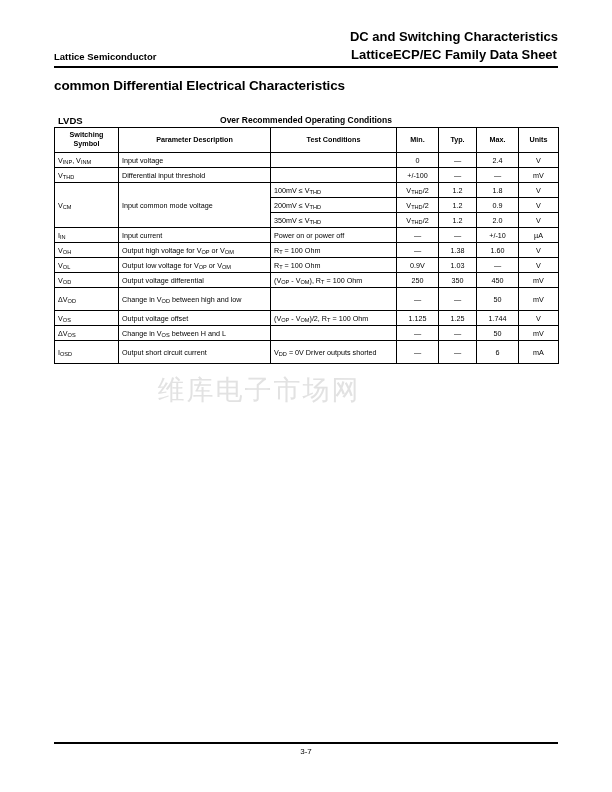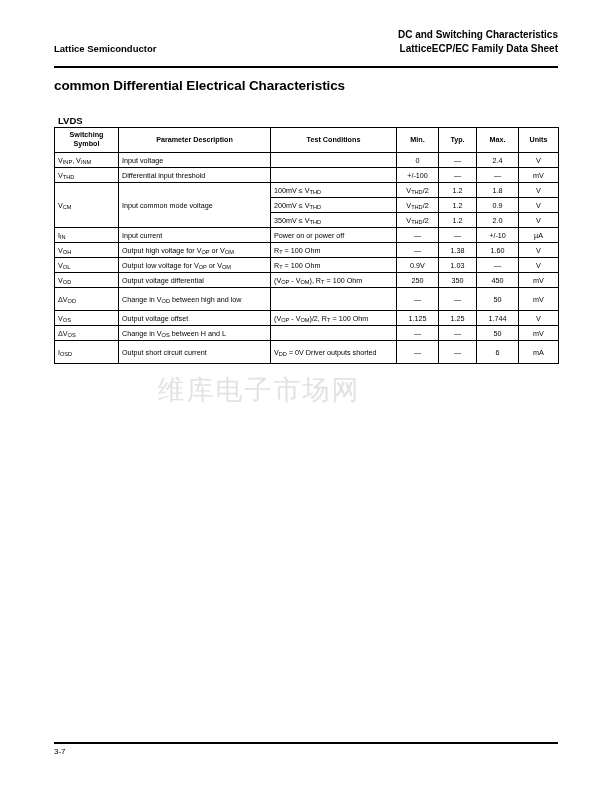--- a/index.html
+++ b/index.html
@@ -32,22 +32,22 @@
     justify-content: space-between;
     align-items: flex-end;
   }
   .header-left {
     font-size: 9.5px;
     font-weight: bold;
     color: #000;
     padding-bottom: 1px;
   }
   .header-right {
-    text-align: right;
-    font-size: 10px;
+    text-align: center;
+    font-size: 13px;
     font-weight: bold;
     line-height: 1.35;
   }
   .header-rule {
     position: absolute;
     left: 54px;
     top: 66px;
     width: 504px;
     height: 2px;
     background: #000;
@@ -155,40 +155,41 @@
     top: 742px;
     width: 504px;
     height: 1.6px;
     background: #000;
   }
   .footer-page {
     position: absolute;
     left: 54px;
     top: 747px;
     width: 504px;
-    text-align: left;
+    text-align: center;
     font-size: 8px;
   }
 </style>
 </head>
 <body>
 
 <div class="page">
 
   <div class="header">
     <div class="header-left">Lattice Semiconductor</div>
     <div class="header-right">
       <div>DC and Switching Characteristics</div>
       <div>LatticeECP/EC Family Data Sheet</div>
     </div>
   </div>
   <div class="header-rule"></div>
 
   <div class="section-title">common Differential Electrical Characteristics</div>
   <div class="sub-title">LVDS</div>
+  <div class="table-caption">Over Recommended Operating Conditions</div>
 
   <table class="spec">
     <colgroup>
       <col class="c-sym">
         <col class="c-desc">
         <col class="c-cond">
       <col class="c-min">
         <col class="c-typ">
         <col class="c-max">
         <col class="c-unit">

